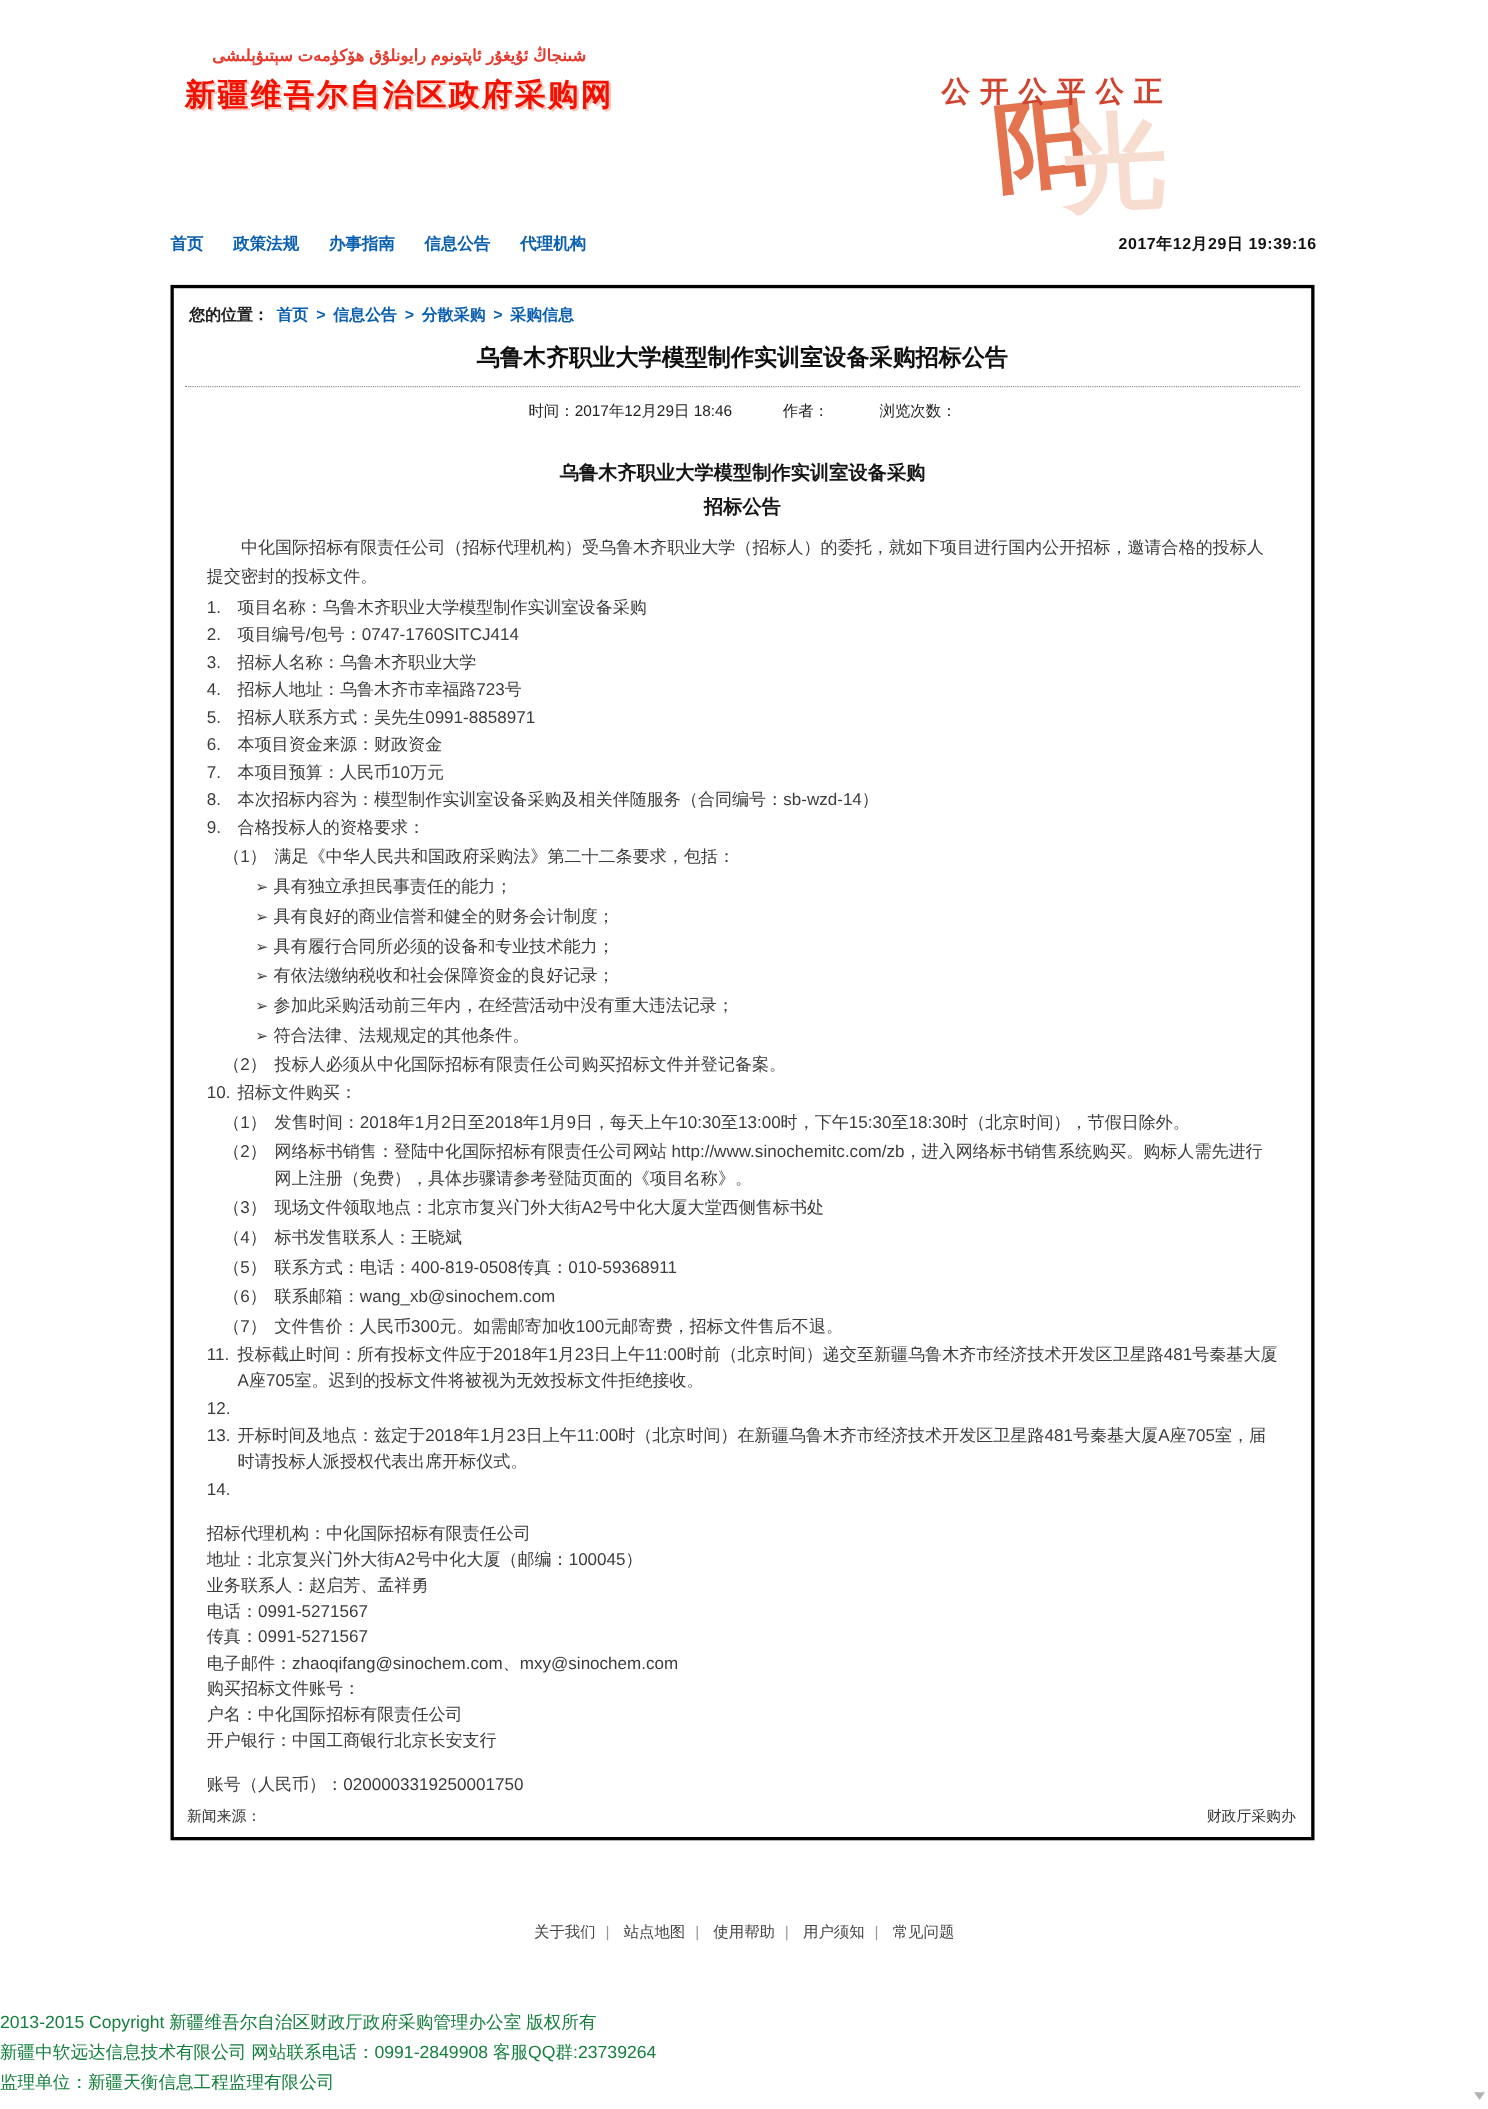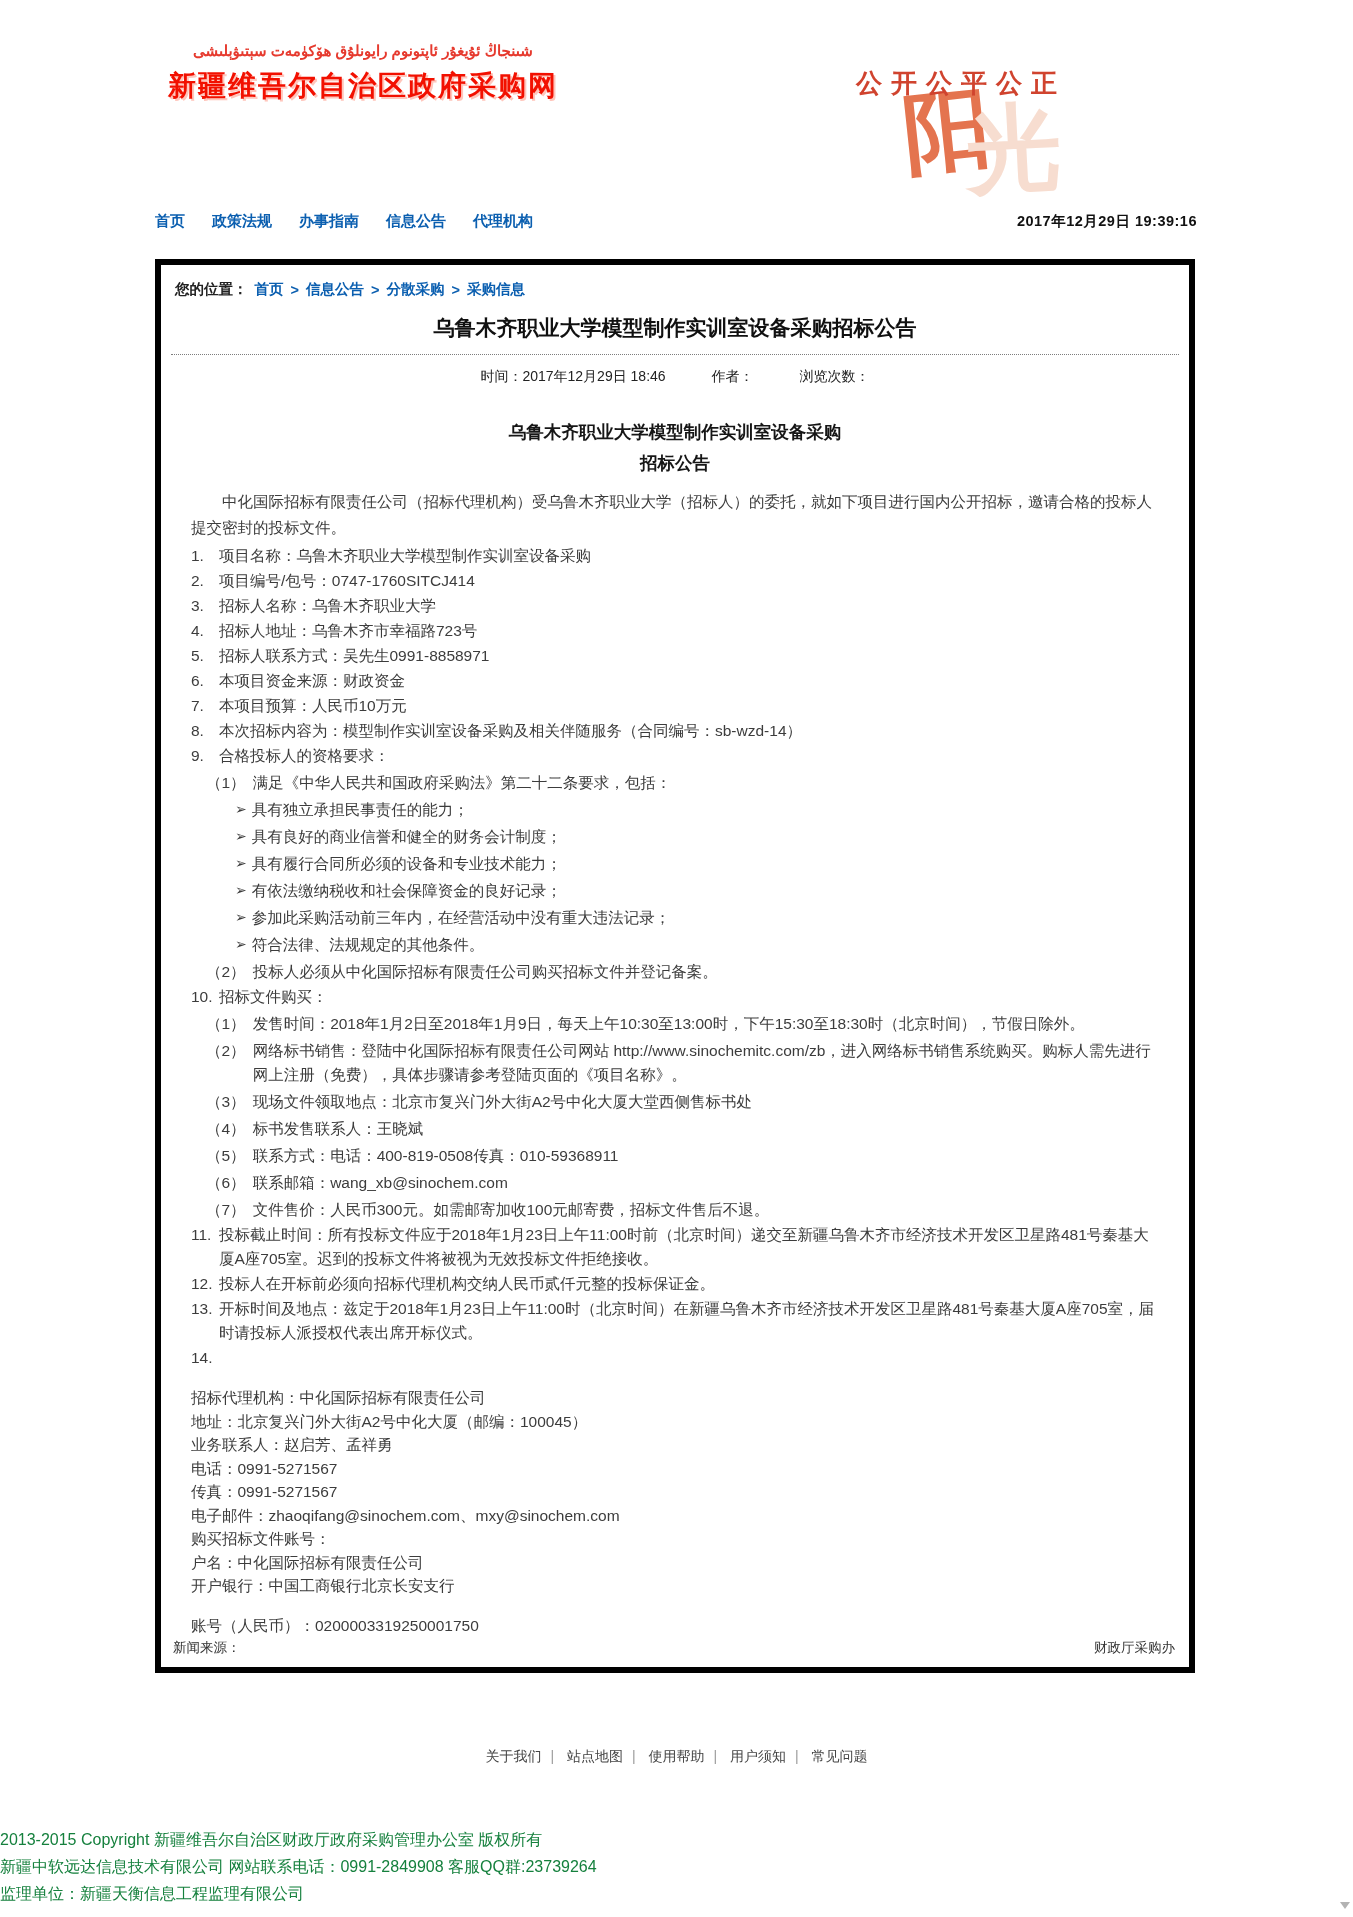--- a/index.html
+++ b/index.html
@@ -22,21 +22,21 @@
     white-space:nowrap;
   }
   .wm { position:absolute; font-family:"DejaVu Serif", serif; font-weight:bold; line-height:1; pointer-events:none; }
   .wm1 { left:903px; top:70px; font-size:88px; color:#e4744f; transform:rotate(-6deg); }
   .wm2 { left:966px; top:84px; font-size:95px; color:#f7ddd0; transform:rotate(-3deg); }
   
   .navbar { position:absolute; left:155px; top:196px; width:1042px; display:flex; align-items:center; }
   .nav-link { color:var(--link-blue,#0b5fb0); font-weight:bold; font-size:15px; margin-right:27px; cursor:pointer; white-space:nowrap; }
   .nav-datetime { margin-left:auto; font-size:14.5px; color:#111; font-weight:bold; letter-spacing:.5px; }
   
-  .box { position:absolute; left:155px; top:243px; width:1040px; height:1414px; border:6px solid #000000; background:#fff; }
+  .box { position:absolute; left:155px; top:243px; width:1040px; height:1414px; border:3px solid #000000; background:#fff; }
   .breadcrumb { padding:15px 0 0 14px; font-size:14.5px; font-weight:bold; color:#222; display:flex; gap:7px; align-items:center; }
   .bc-link { color:var(--link-blue,#0b5fb0); cursor:pointer; }
   .bc-sep { color:var(--link-blue,#0b5fb0); }
   .art-title { margin-top:15px; text-align:center; font-size:21px; font-weight:bold; color:#101010; }
   .dotline { margin:12px 10px 0 10px; border-top:1px dotted #7d7d7d; height:0; }
   .meta { margin-top:13px; display:flex; justify-content:center; font-size:14px; color:#222;align-items:flex-end; }
   .meta .mgap { width:46px; }
   .doc-h1 { margin-top:33px; text-align:center; font-size:17.5px; font-weight:bold; color:#161616; line-height:26px; }
   .doc-h2 { margin-top:5px; text-align:center; font-size:17.5px; font-weight:bold; color:#161616; line-height:26px; }
   .body-lines { margin-top:13px; padding:0 30px; font-size:15.5px; color:#3c3c3c; }
@@ -210,21 +210,20 @@
         <div class="line l2">
           <span class="num">（7）</span>
           <span class="txt">文件售价：人民币300元。如需邮寄加收100元邮寄费，招标文件售后不退。</span>
         </div>
         <div class="line l1">
           <span class="num">11.</span>
           <span class="txt">投标截止时间：所有投标文件应于2018年1月23日上午11:00时前（北京时间）递交至新疆乌鲁木齐市经济技术开发区卫星路481号秦基大厦A座705室。迟到的投标文件将被视为无效投标文件拒绝接收。</span>
         </div>
         <div class="line l1">
           <span class="num">12.</span>
-          <span class="txt">投标人在开标前必须向招标代理机构交纳人民币贰仟元整的投标保证金。</span>
         </div>
         <div class="line l1">
           <span class="num">13.</span>
           <span class="txt">开标时间及地点：兹定于2018年1月23日上午11:00时（北京时间）在新疆乌鲁木齐市经济技术开发区卫星路481号秦基大厦A座705室，届时请投标人派授权代表出席开标仪式。</span>
         </div>
         <div class="line l1">
           <span class="num">14.</span>
         </div>
         <div class="gapline"></div>
         <div class="line plain">

